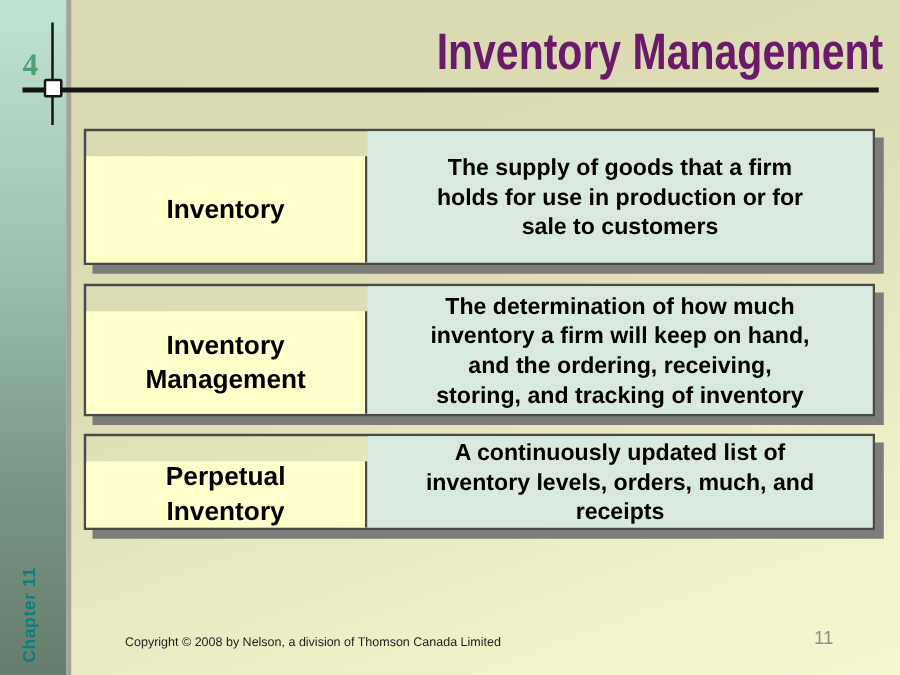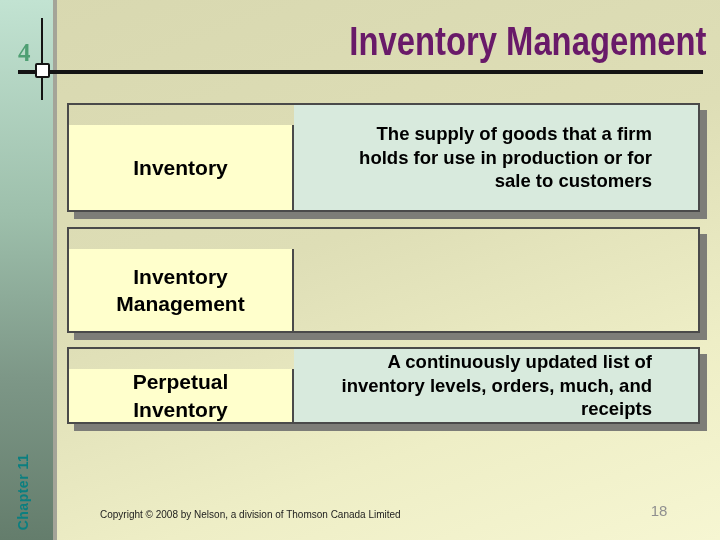--- a/index.html
+++ b/index.html
@@ -73,21 +73,21 @@
     font-size:21px;font-weight:bold;color:#000;
     line-height:1.3;
     padding:0 34px;
     margin-top:20px;
   }
   .def-cell{
     box-sizing:border-box;
     flex:1;
     background:#d8eadd;
     display:flex;align-items:center;justify-content:center;
-    text-align:right;
+    text-align:center;
     font-size:18.5px;font-weight:bold;color:#000;
     line-height:1.28;
     padding:0 46px;
   }
   
   .footer-text{
     position:absolute;left:100px;top:509px;
     font-size:10px;color:#1c1c1c;
   }
   .page-number{
@@ -115,23 +115,24 @@
 
   <div class="page-title">Inventory Management</div>
 
   <div class="table-row row-1">
     <div class="term-cell">Inventory</div>
     <div class="def-cell">The supply of goods that a firm holds for use in production or for sale to customers</div>
   </div>
 
   <div class="table-row row-2">
     <div class="term-cell">Inventory Management</div>
+    <div class="def-cell">The determination of how much inventory a firm will keep on hand, and the ordering, receiving, storing, and tracking of inventory</div>
   </div>
 
   <div class="table-row row-3">
     <div class="term-cell">Perpetual Inventory</div>
     <div class="def-cell">A continuously updated list of inventory levels, orders, much, and receipts</div>
   </div>
 
   <div class="footer-text">Copyright © 2008 by Nelson, a division of Thomson Canada Limited</div>
-  <div class="page-number">18</div>
+  <div class="page-number">11</div>
 
 </div>
 
 </body></html>

